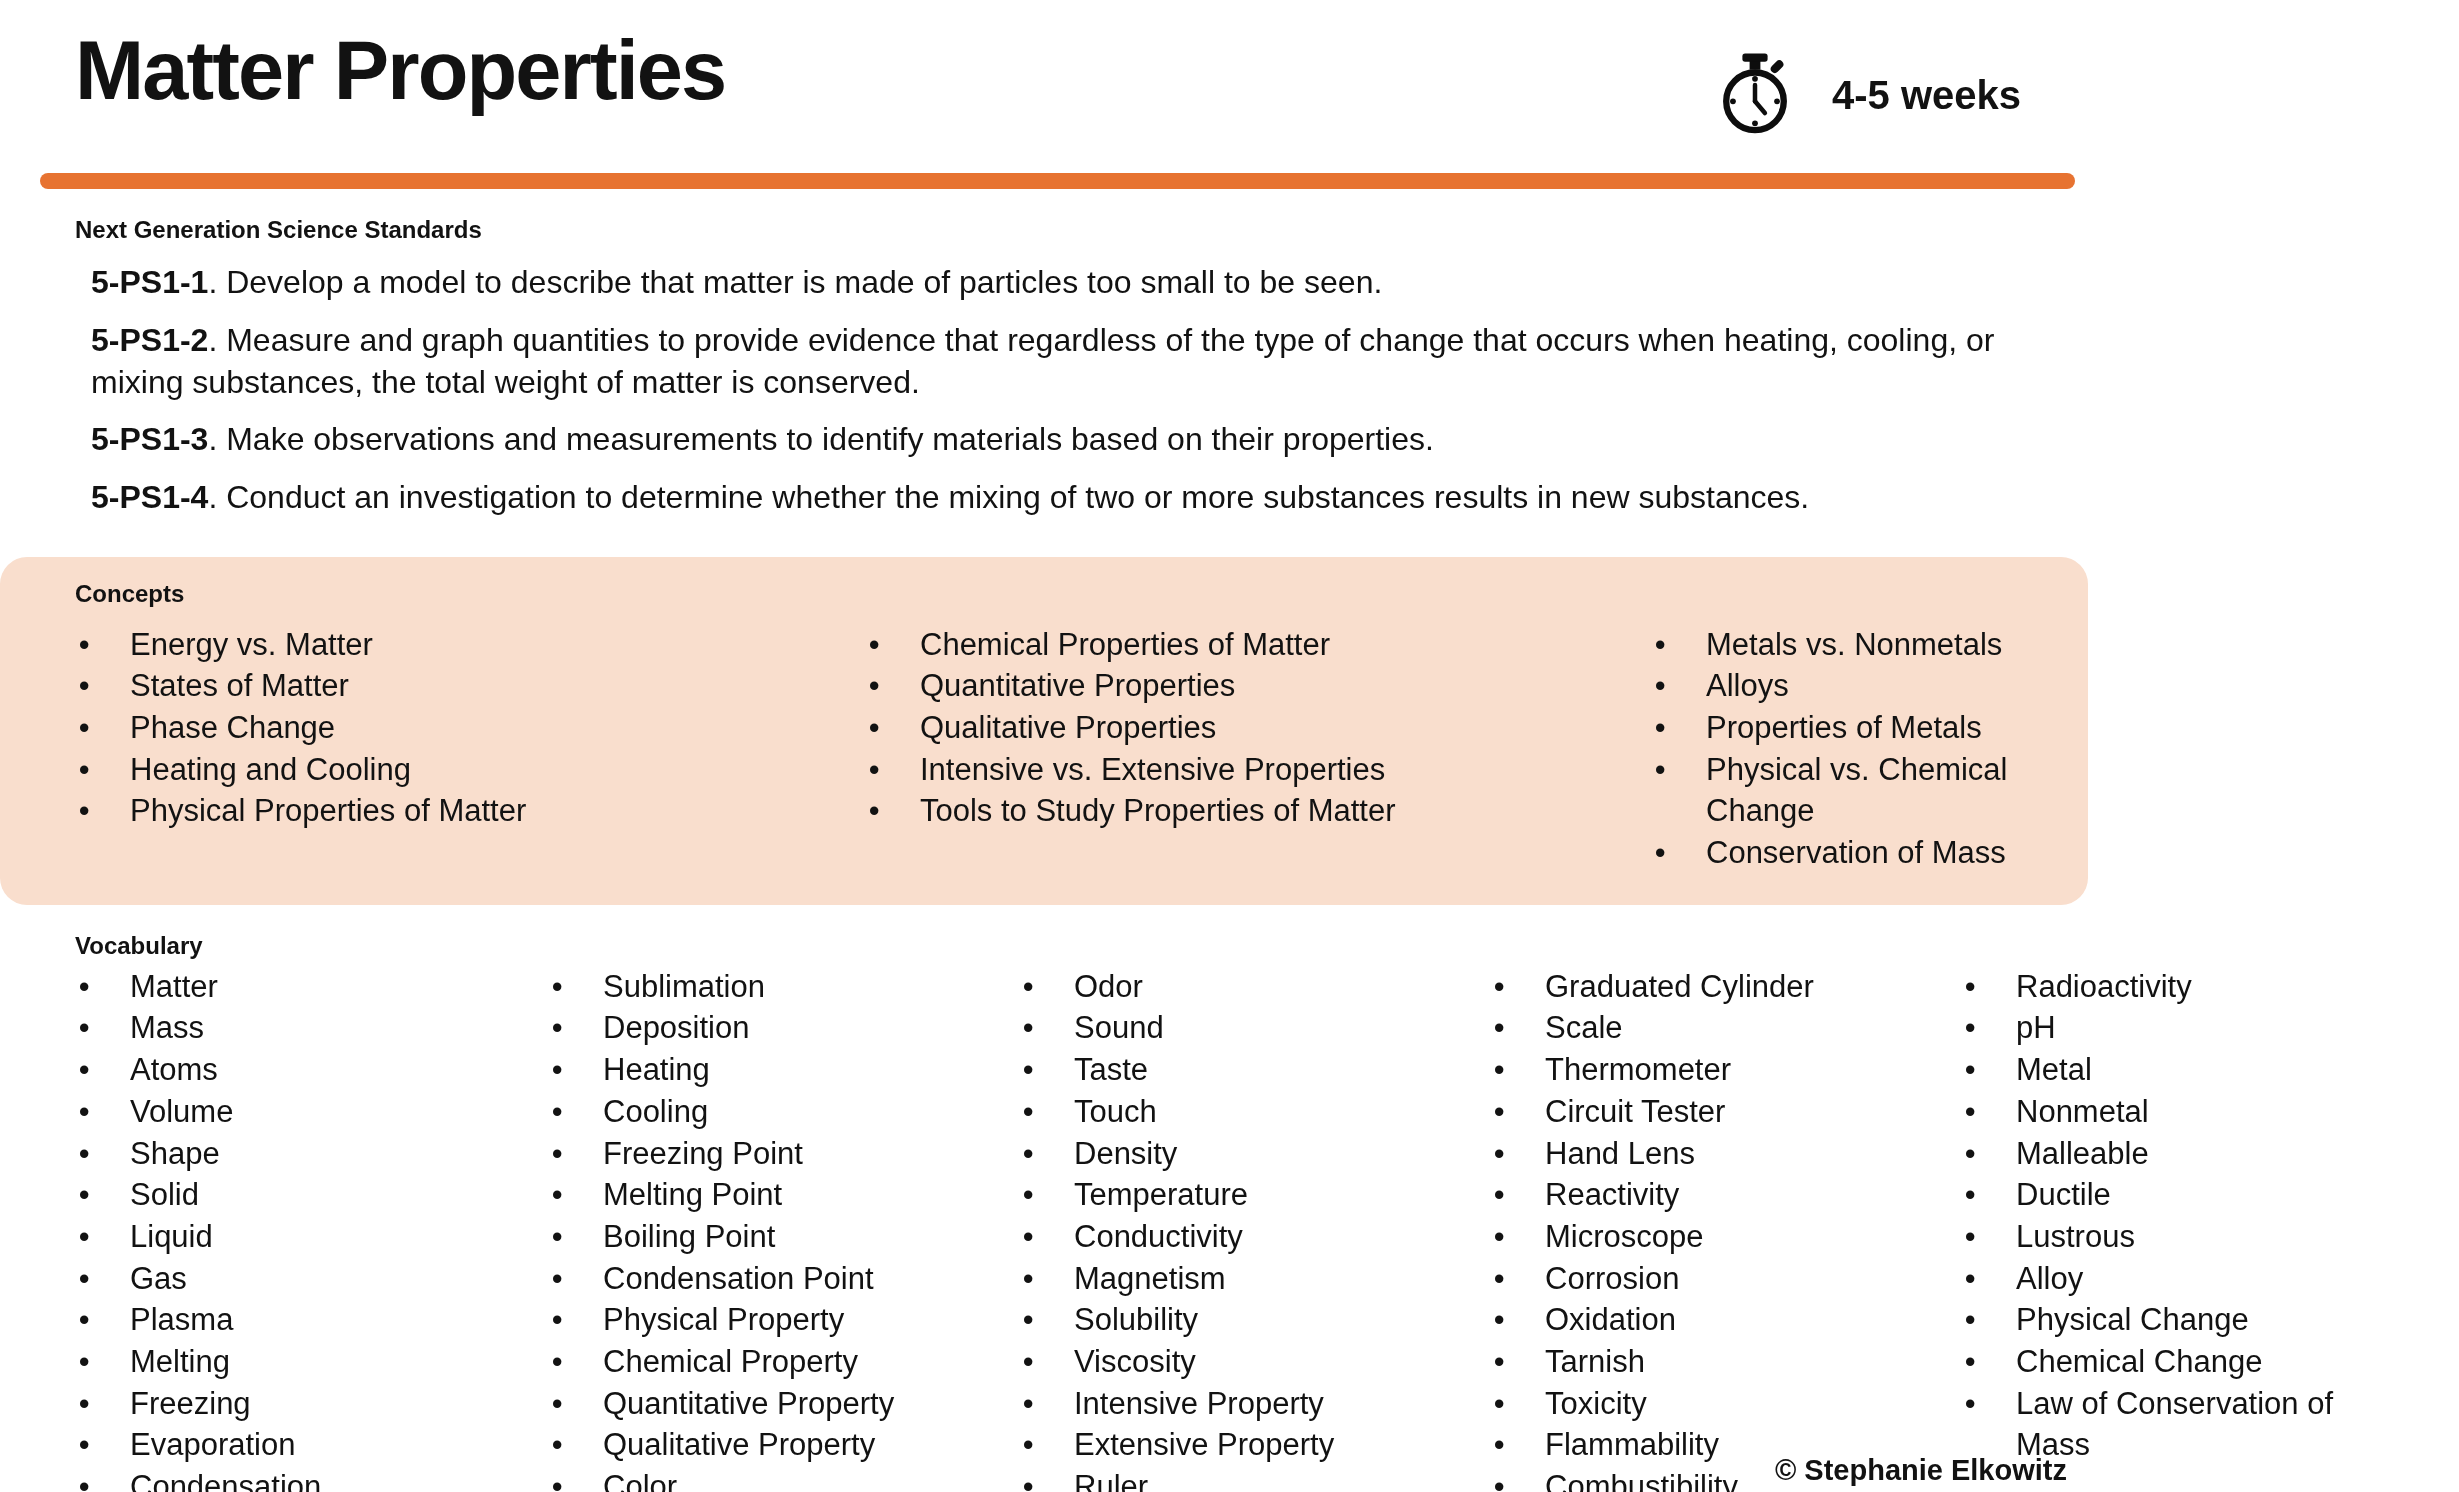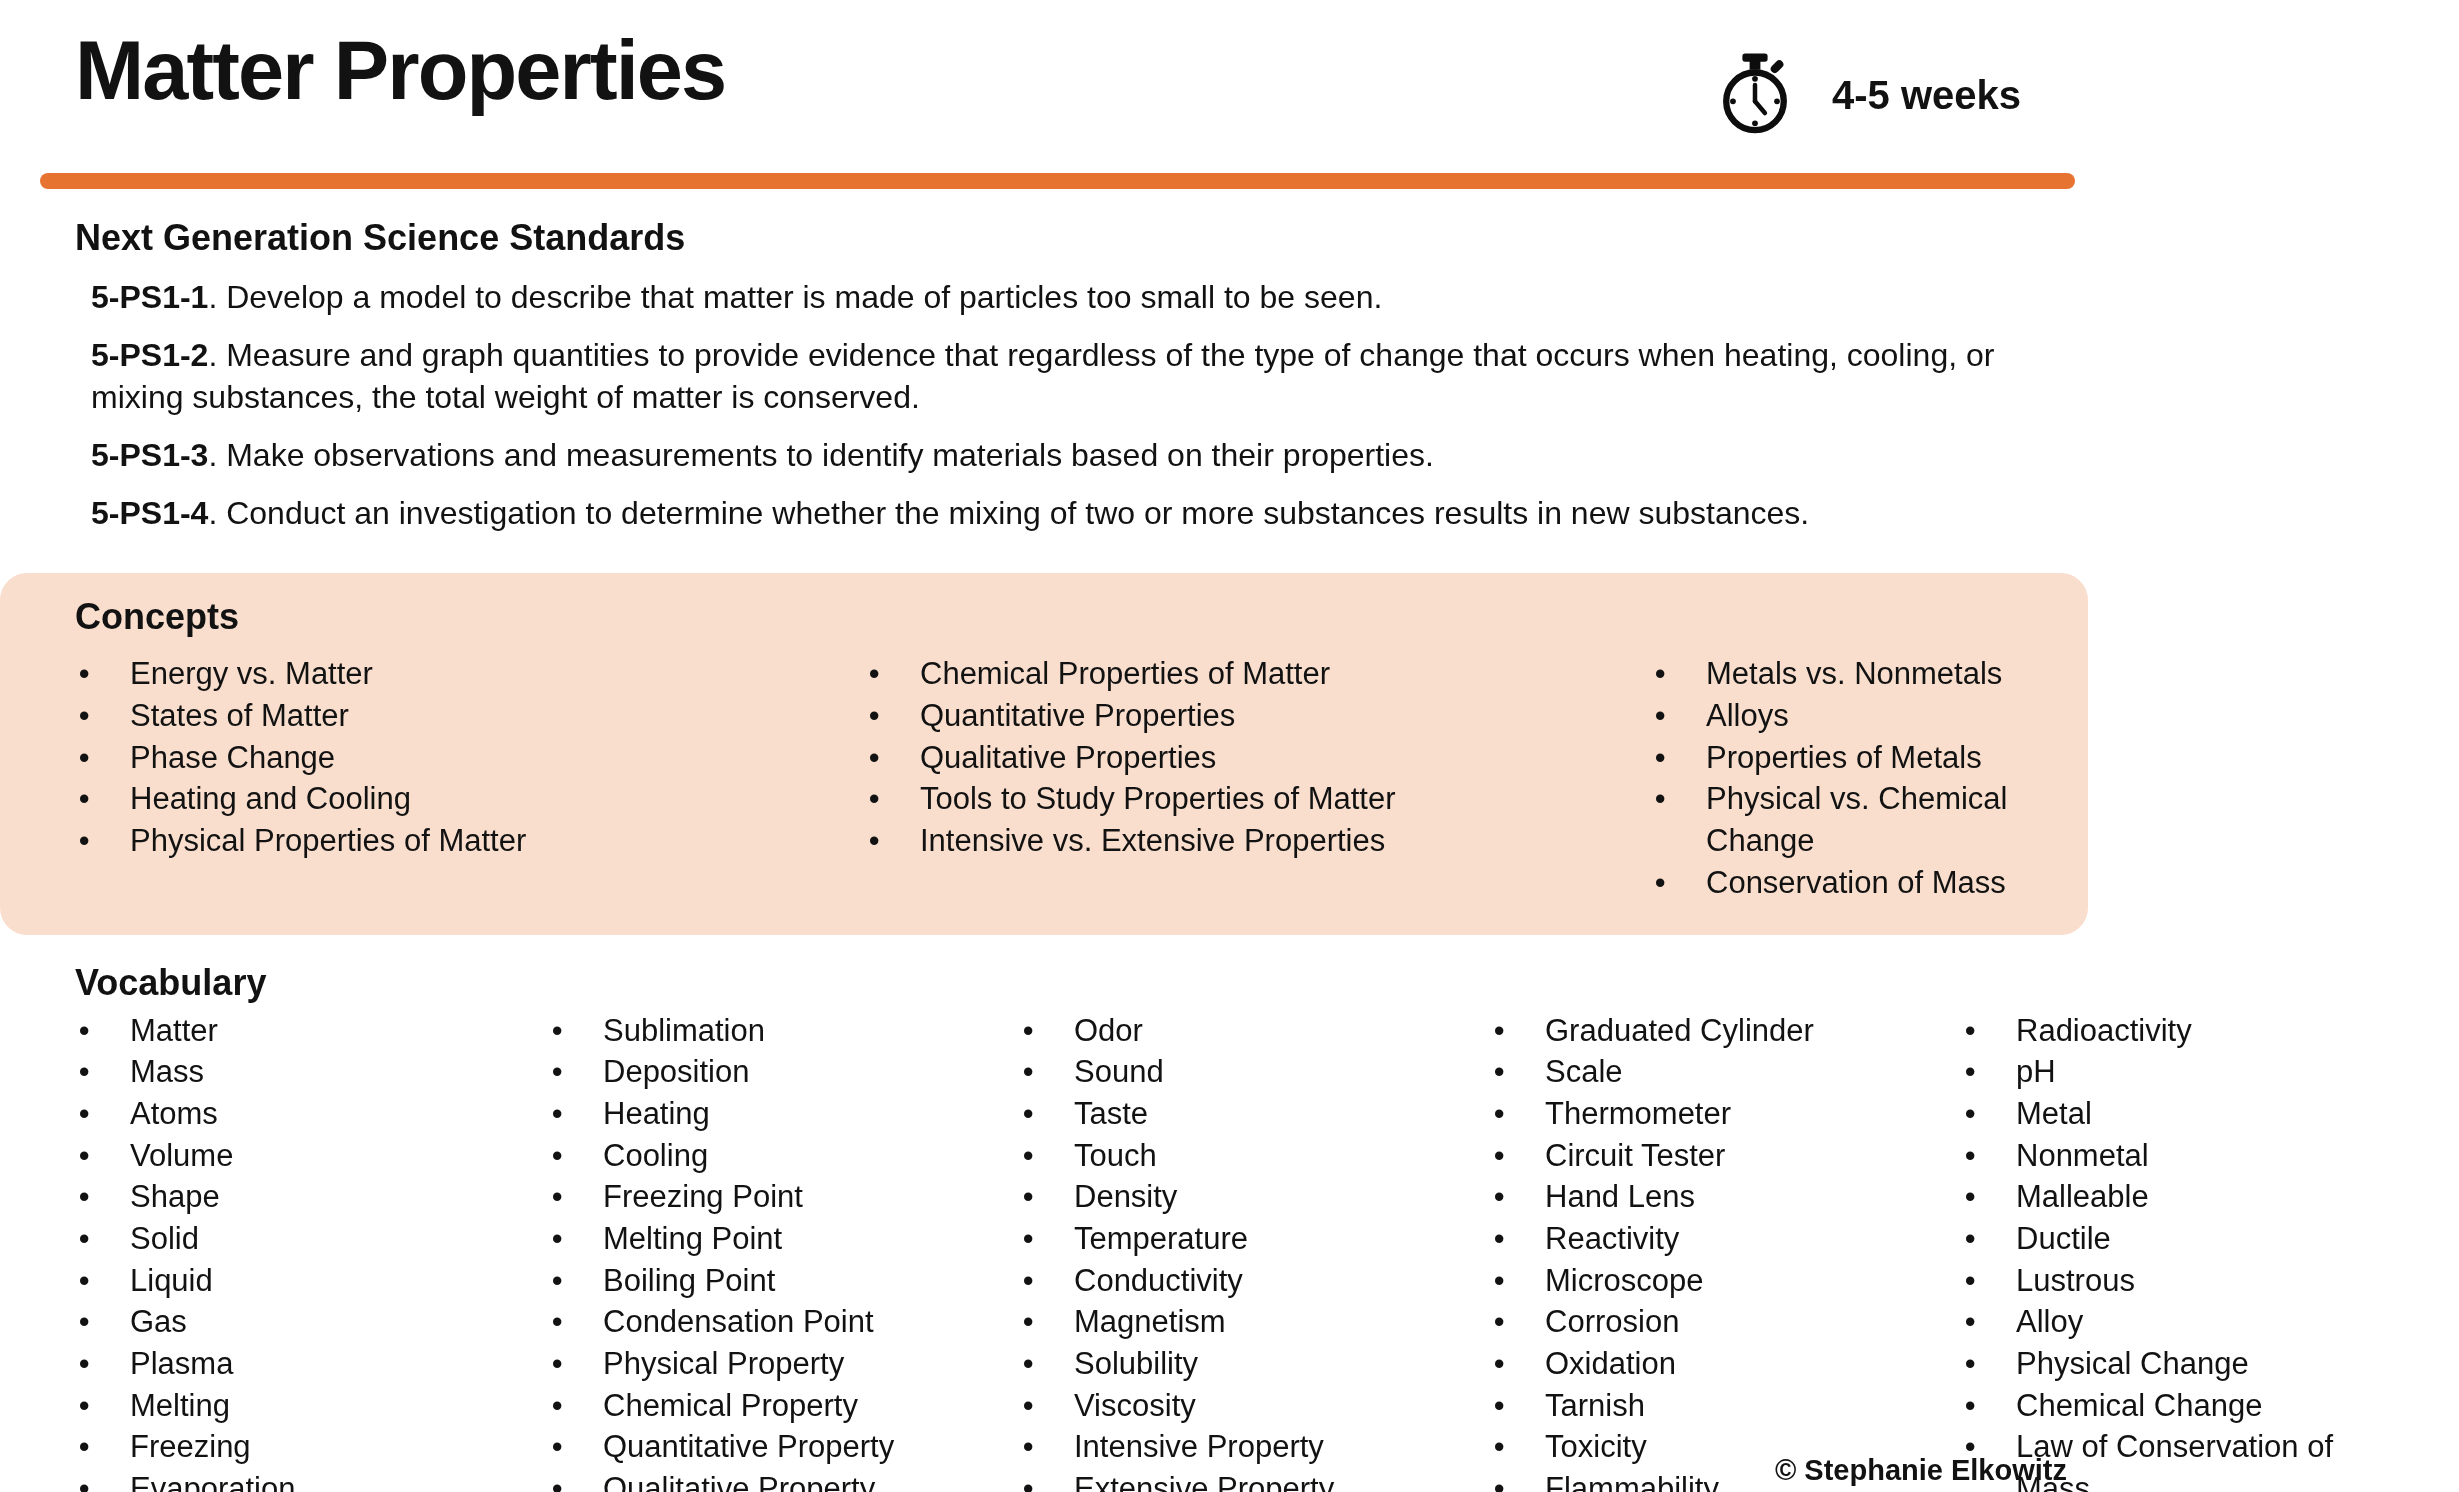--- a/index.html
+++ b/index.html
@@ -31,21 +31,21 @@
   .duration-text{font-size:40px;font-weight:bold;white-space:nowrap;}
 
   
   .rule{
     height:16.3px;background:var(--accent);border-radius:8.6px;
     margin:33px 13.4px 0 40px;
   }
 
   
   .standards{padding:25px 75px 0 75px;font-size:32px;line-height:1.31;max-width:2306px;}
-  h2{font-size:36px;font-weight:bold;margin:0 0 7.7px 0;}
+  h2{font-size:24px;font-weight:bold;margin:0 0 7.7px 0;}
   .standards-list{max-width:2210px;}
   .std-line{margin:16px;}
 
   
   .bullets{list-style:none;margin:0;padding:0;font-size:31px;}
   .bullets li{position:relative;padding-left:55px;line-height:1.345;}
   .bullets li::before{content:"\2022";position:absolute;left:3.8px;}
 
   
   .concepts{
@@ -114,22 +114,22 @@
           <li>Energy vs. Matter</li>
           <li>States of Matter</li>
           <li>Phase Change</li>
           <li>Heating and Cooling</li>
           <li>Physical Properties of Matter</li>
         </ul>
       <ul class="bullets">
           <li>Chemical Properties of Matter</li>
           <li>Quantitative Properties</li>
           <li>Qualitative Properties</li>
+          <li>Intensive vs. Extensive Properties</li>
           <li>Tools to Study Properties of Matter</li>
-          <li>Intensive vs. Extensive Properties</li>
         </ul>
       <ul class="bullets">
           <li>Metals vs. Nonmetals</li>
           <li>Alloys</li>
           <li>Properties of Metals</li>
           <li>Physical vs. Chemical Change</li>
           <li>Conservation of Mass</li>
         </ul>
     </div>
   </section>

